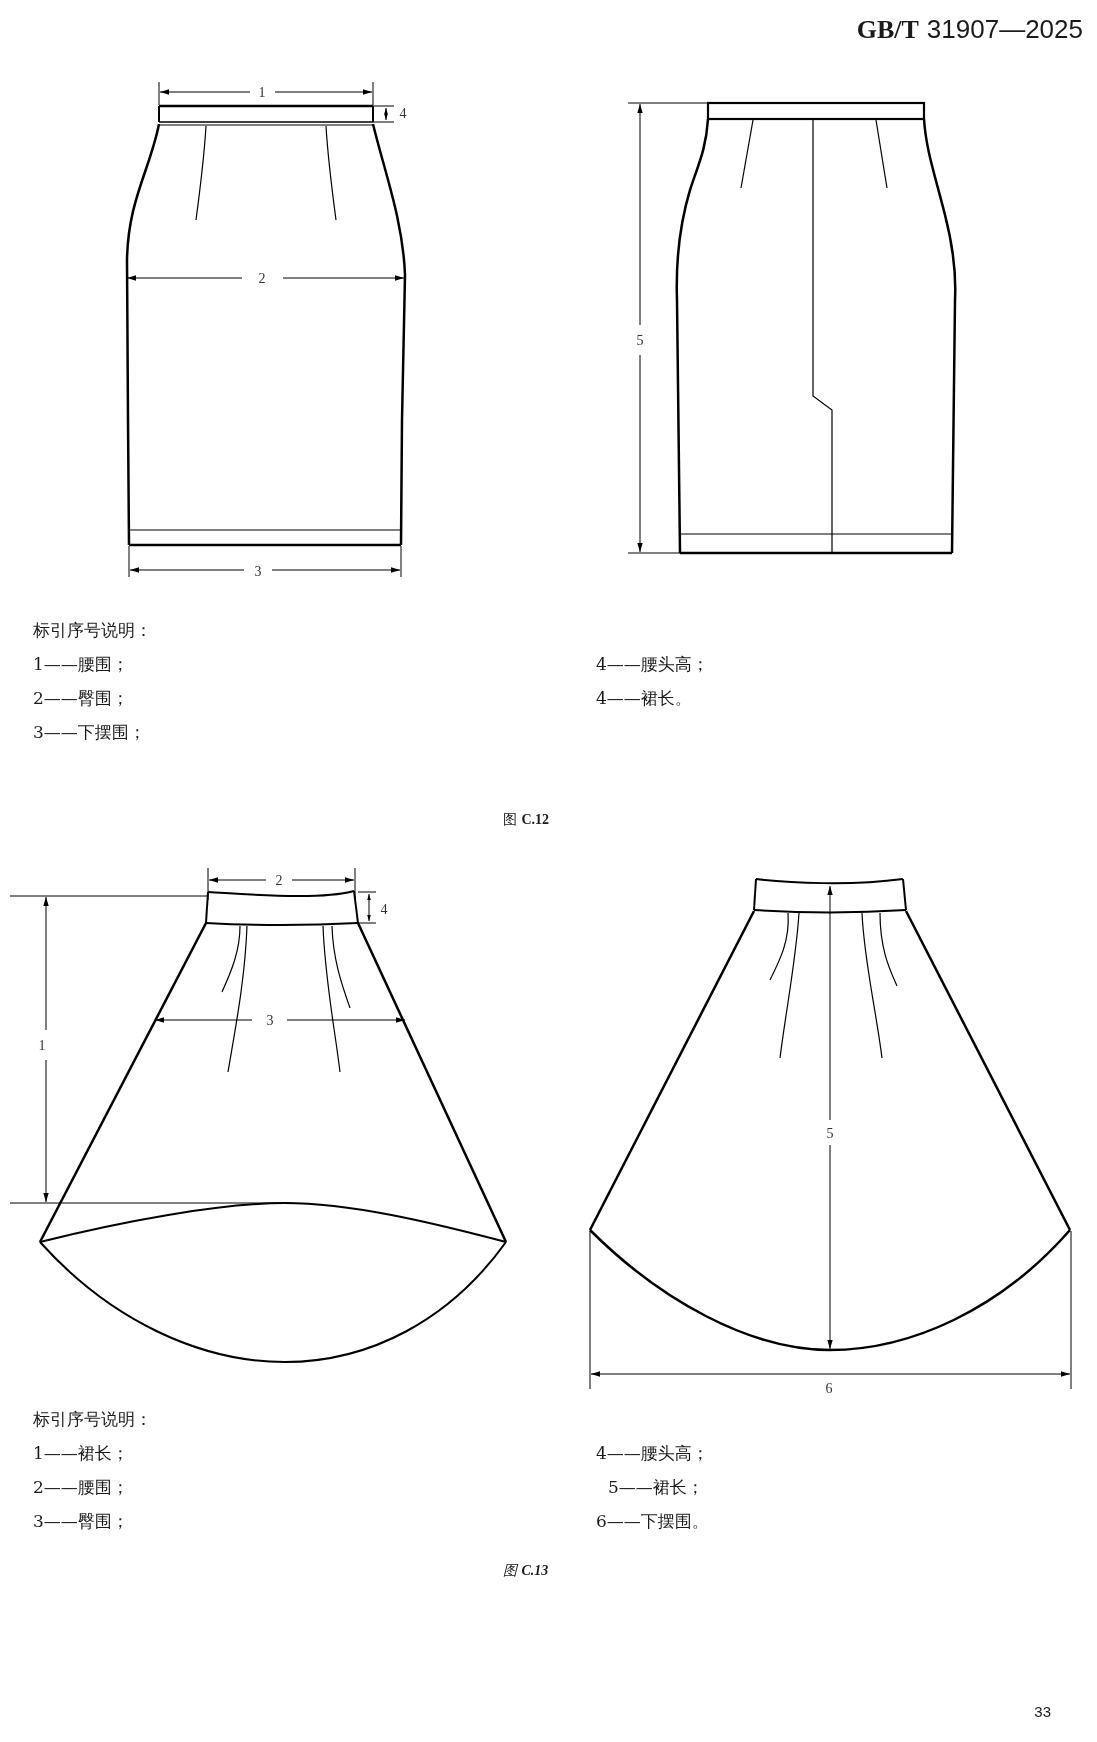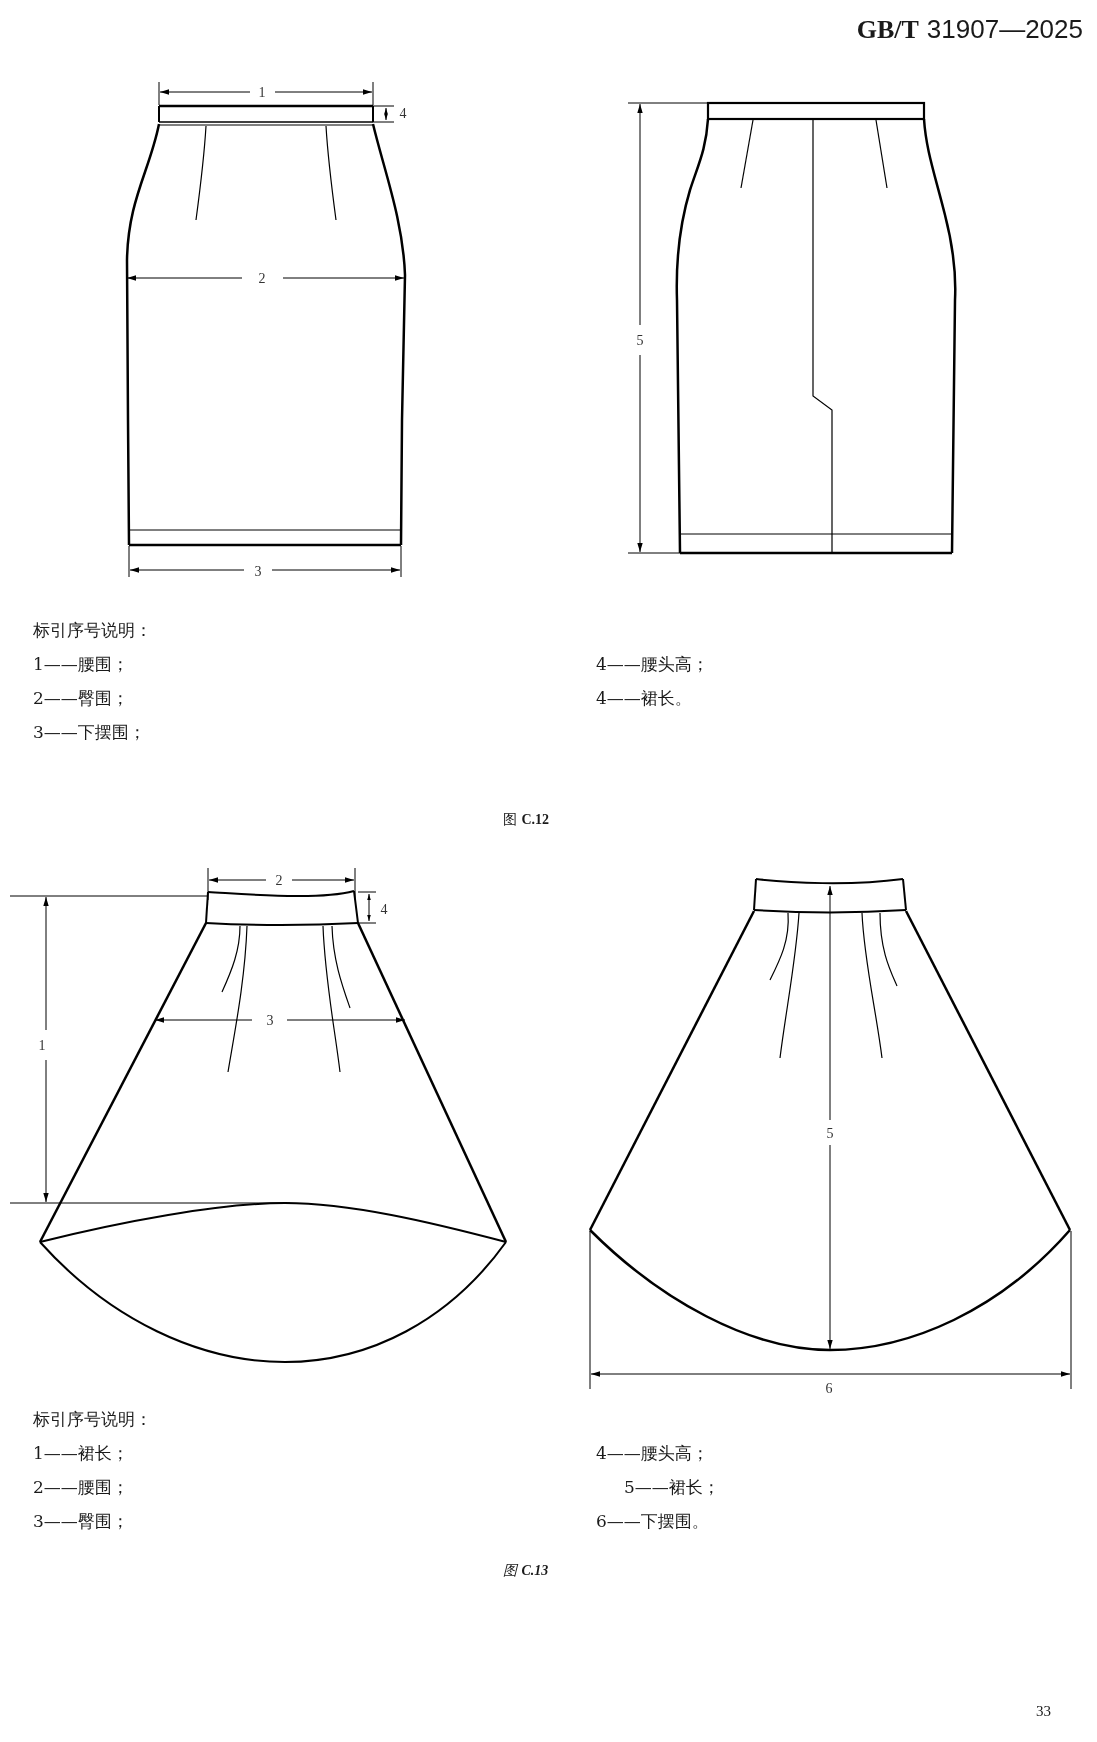--- a/index.html
+++ b/index.html
@@ -5,21 +5,21 @@
     html, body { margin: 0; padding: 0; background: #ffffff; }
     body { width: 1097px; height: 1742px; position: relative; overflow: hidden;
            font-family: "DejaVu Serif", "Liberation Serif", serif; color: #1a1a1a; }
     .header { position: absolute; top: 14px; right: 14px; font-size: 26px; white-space: nowrap; }
     .header .std { font-family: "Liberation Serif", serif; font-weight: bold; }
     .header .num { font-family: "Liberation Sans", sans-serif; margin-left: 8px; }
     svg.fig { position: absolute; left: 0; }
     .legend-title, .legend-item { position: absolute; font-size: 17px; white-space: nowrap; }
     .caption { position: absolute; font-size: 14px; white-space: nowrap; }
     .caption .c { font-family: "Liberation Serif", serif; font-weight: bold; }
-    .page-num { position: absolute; right: 46px; top: 1703px; font-size: 15px; font-family: Liberation Serif, serif; text-align: center; }
+    .page-num { position: absolute; right: 46px; top: 1703px; font-size: 15px; font-family: Liberation Sans, sans-serif; text-align: center; }
     .dimlabel { font-family: "Liberation Serif", serif; font-size: 14px; fill: #333; }
   </style>
 </head>
 <body>
 
 <div class="header">
   <span class="std">GB/T</span><span class="num">31907—2025</span>
 </div>
 
 <svg class="fig" width="1097" height="580" style="top:0" viewBox="0 0 1097 580">
@@ -174,21 +174,21 @@
     <line x1="591" y1="1374" x2="1070" y2="1374" stroke-width="1" marker-start="url(#arr)" marker-end="url(#arr)"></line>
     <text class="dimlabel" x="829" y="1393" text-anchor="middle" stroke="none">6</text>
   </g>
 </svg>
 
 <div class="legend-title" style="left:33px; top:1408px;">标引序号说明：</div>
 <div class="legend-item" style="left:33px; top:1442px;">1——裙长；</div>
 <div class="legend-item" style="left:33px; top:1476px;">2——腰围；</div>
 <div class="legend-item" style="left:33px; top:1510px;">3——臀围；</div>
 <div class="legend-item" style="left:596px; top:1442px;">4——腰头高；</div>
-<div class="legend-item" style="left:624px; top:1476px;">5——裙长；</div>
+<div class="legend-item" style="left:608px; top:1476px;">5——裙长；</div>
 <div class="legend-item" style="left:596px; top:1510px;">6——下摆围。</div>
 
 <div class="caption" style="left:503px; top:1562px;font-style:italic;">
   <span>图</span>
   <span class="c">C.13</span>
 </div>
 
 <div class="page-num">33</div>
 
 </body></html>

